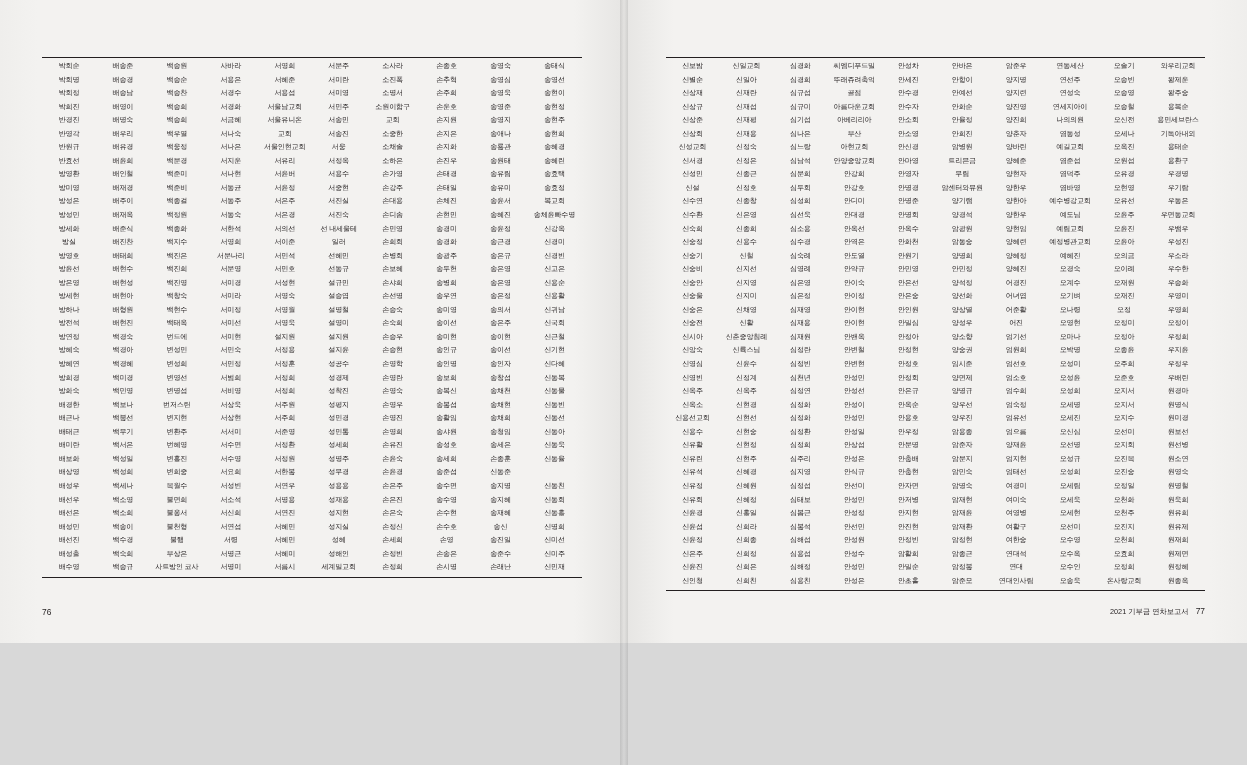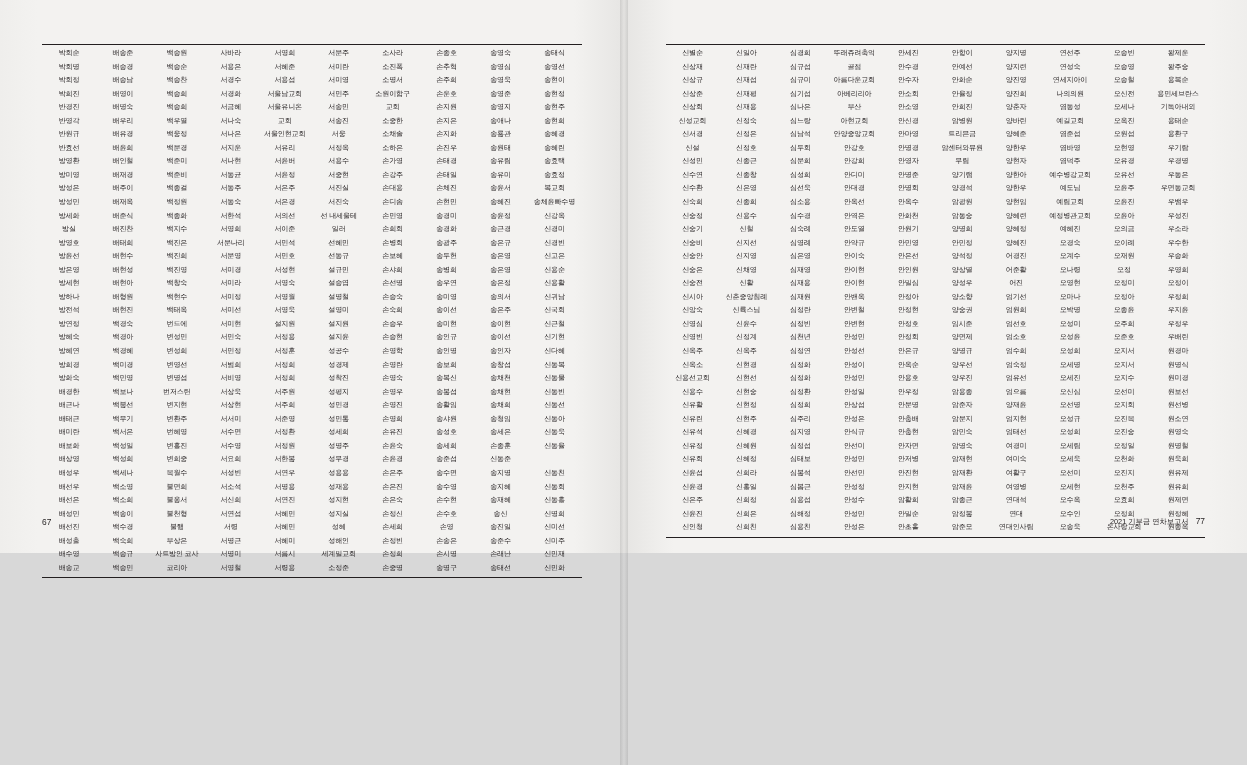--- a/index.html
+++ b/index.html
@@ -15,24 +15,24 @@
   }
   .spread {
     position: relative;
     width: 1247px;
     height: 765px;
     display: flex;
   }
   .page {
     position: relative;
     width: 623.5px;
-    height: 553px;
+    height: 643px;
     background: #f2f1ef;
     box-sizing: border-box;
-    padding: 44px 42px 0 42px;
+    padding: 57px 42px 0 42px;
   }
   .page.left {
     background: linear-gradient(to right, #efeeec 0%, #f3f2f0 6%, #f3f2f0 92%, #e6e5e3 100%);
   }
   .page.right {
     background: linear-gradient(to left, #efeeec 0%, #f3f2f0 6%, #f3f2f0 92%, #e6e5e3 100%);
   }
   .gutter {
     position: absolute;
     left: 620px;
@@ -538,44 +538,44 @@
             <td>백승규</td>
             <td>사트방인 코사</td>
             <td>서명미</td>
             <td>서름시</td>
             <td>세계밀교회</td>
             <td>손정희</td>
             <td>손시명</td>
             <td>손래난</td>
             <td>신민재</td>
           </tr>
-          <tr>
-            <td>배송교</td>
-            <td>백승민</td>
-            <td>코리아</td>
-            <td>서영철</td>
-            <td>서령용</td>
-            <td>소정준</td>
-            <td>손중명</td>
-            <td>송명구</td>
-            <td>송태선</td>
-            <td>신민화</td>
-          </tr>
         </tbody>
     </table>
     <div class="rule-bottom"></div>
     <div class="footer left">
-      <span class="folio">67</span>
+      <span class="folio">76</span>
     </div>
   </div>
 
   <div class="page right">
     <div class="rule-top"></div>
     <table class="names">
       <tbody>
+          <tr>
+            <td>신보밤</td>
+            <td>신일교회</td>
+            <td>심경화</td>
+            <td>씨엠디푸드밀</td>
+            <td>안성차</td>
+            <td>안바은</td>
+            <td>암준우</td>
+            <td>연동세산</td>
+            <td>오솔기</td>
+            <td>와우리교회</td>
+          </tr>
           <tr>
             <td>신별순</td>
             <td>신일아</td>
             <td>심경희</td>
             <td>뚜래쥬려축억</td>
             <td>안세진</td>
             <td>안항이</td>
             <td>양지명</td>
             <td>연선주</td>
             <td>오승빈</td>
@@ -647,44 +647,44 @@
             <td>심남석</td>
             <td>안양중앙교회</td>
             <td>안마영</td>
             <td>트리믄금</td>
             <td>양혜준</td>
             <td>염준섭</td>
             <td>오원섭</td>
             <td>용환구</td>
           </tr>
           <tr>
+            <td>신성민</td>
+            <td>신종근</td>
+            <td>심문희</td>
+            <td>안강희</td>
+            <td>안영자</td>
+            <td>무림</td>
+            <td>양현자</td>
+            <td>염덕주</td>
+            <td>오유경</td>
+            <td>우경명</td>
+          </tr>
+          <tr>
             <td>신설</td>
             <td>신정호</td>
             <td>심두회</td>
             <td>안강호</td>
             <td>안명경</td>
             <td>암센터와뮤원</td>
             <td>양한우</td>
             <td>염바영</td>
             <td>오현영</td>
             <td>우기람</td>
           </tr>
           <tr>
-            <td>신성민</td>
-            <td>신종근</td>
-            <td>심문희</td>
-            <td>안강희</td>
-            <td>안영자</td>
-            <td>무림</td>
-            <td>양현자</td>
-            <td>염덕주</td>
-            <td>오유경</td>
-            <td>우경명</td>
-          </tr>
-          <tr>
             <td>신수연</td>
             <td>신종창</td>
             <td>심성희</td>
             <td>안디미</td>
             <td>안명준</td>
             <td>양기램</td>
             <td>양한아</td>
             <td>예수병강교회</td>
             <td>오유선</td>
             <td>우동은</td>
@@ -755,20 +755,32 @@
             <td>심은영</td>
             <td>안이숙</td>
             <td>안은선</td>
             <td>양석정</td>
             <td>어경진</td>
             <td>오계수</td>
             <td>오재원</td>
             <td>우승화</td>
           </tr>
           <tr>
+            <td>신숭울</td>
+            <td>신지미</td>
+            <td>심은정</td>
+            <td>안이정</td>
+            <td>안은숭</td>
+            <td>양선화</td>
+            <td>어녀엽</td>
+            <td>오기벼</td>
+            <td>오재진</td>
+            <td>우영미</td>
+          </tr>
+          <tr>
             <td>신숭은</td>
             <td>신채영</td>
             <td>심재영</td>
             <td>안이현</td>
             <td>안인원</td>
             <td>양상멸</td>
             <td>어준활</td>
             <td>오나령</td>
             <td>오정</td>
             <td>우영희</td>
@@ -935,42 +947,54 @@
             <td>심태보</td>
             <td>안성민</td>
             <td>안저병</td>
             <td>암재현</td>
             <td>여미숙</td>
             <td>오세욱</td>
             <td>오천화</td>
             <td>원욱희</td>
           </tr>
           <tr>
+            <td>신윤경</td>
+            <td>신홍일</td>
+            <td>심봅근</td>
+            <td>안성정</td>
+            <td>안지현</td>
+            <td>암재윤</td>
+            <td>여영병</td>
+            <td>오세현</td>
+            <td>오천주</td>
+            <td>원유희</td>
+          </tr>
+          <tr>
             <td>신윤섭</td>
             <td>신희라</td>
             <td>심봉석</td>
             <td>안선민</td>
             <td>안진현</td>
             <td>암재환</td>
             <td>여활구</td>
             <td>오선미</td>
             <td>오진지</td>
             <td>원유제</td>
           </tr>
           <tr>
-            <td>신윤경</td>
-            <td>신홍일</td>
-            <td>심봅근</td>
-            <td>안성정</td>
-            <td>안지현</td>
-            <td>암재윤</td>
-            <td>여영병</td>
-            <td>오세현</td>
-            <td>오천주</td>
-            <td>원유희</td>
+            <td>신윤정</td>
+            <td>신희종</td>
+            <td>심해섭</td>
+            <td>안성원</td>
+            <td>안정빈</td>
+            <td>암정현</td>
+            <td>여한숭</td>
+            <td>오수영</td>
+            <td>오천희</td>
+            <td>원재희</td>
           </tr>
           <tr>
             <td>신은주</td>
             <td>신희정</td>
             <td>심용섭</td>
             <td>안성수</td>
             <td>암활희</td>
             <td>암종근</td>
             <td>연대석</td>
             <td>오수옥</td>

